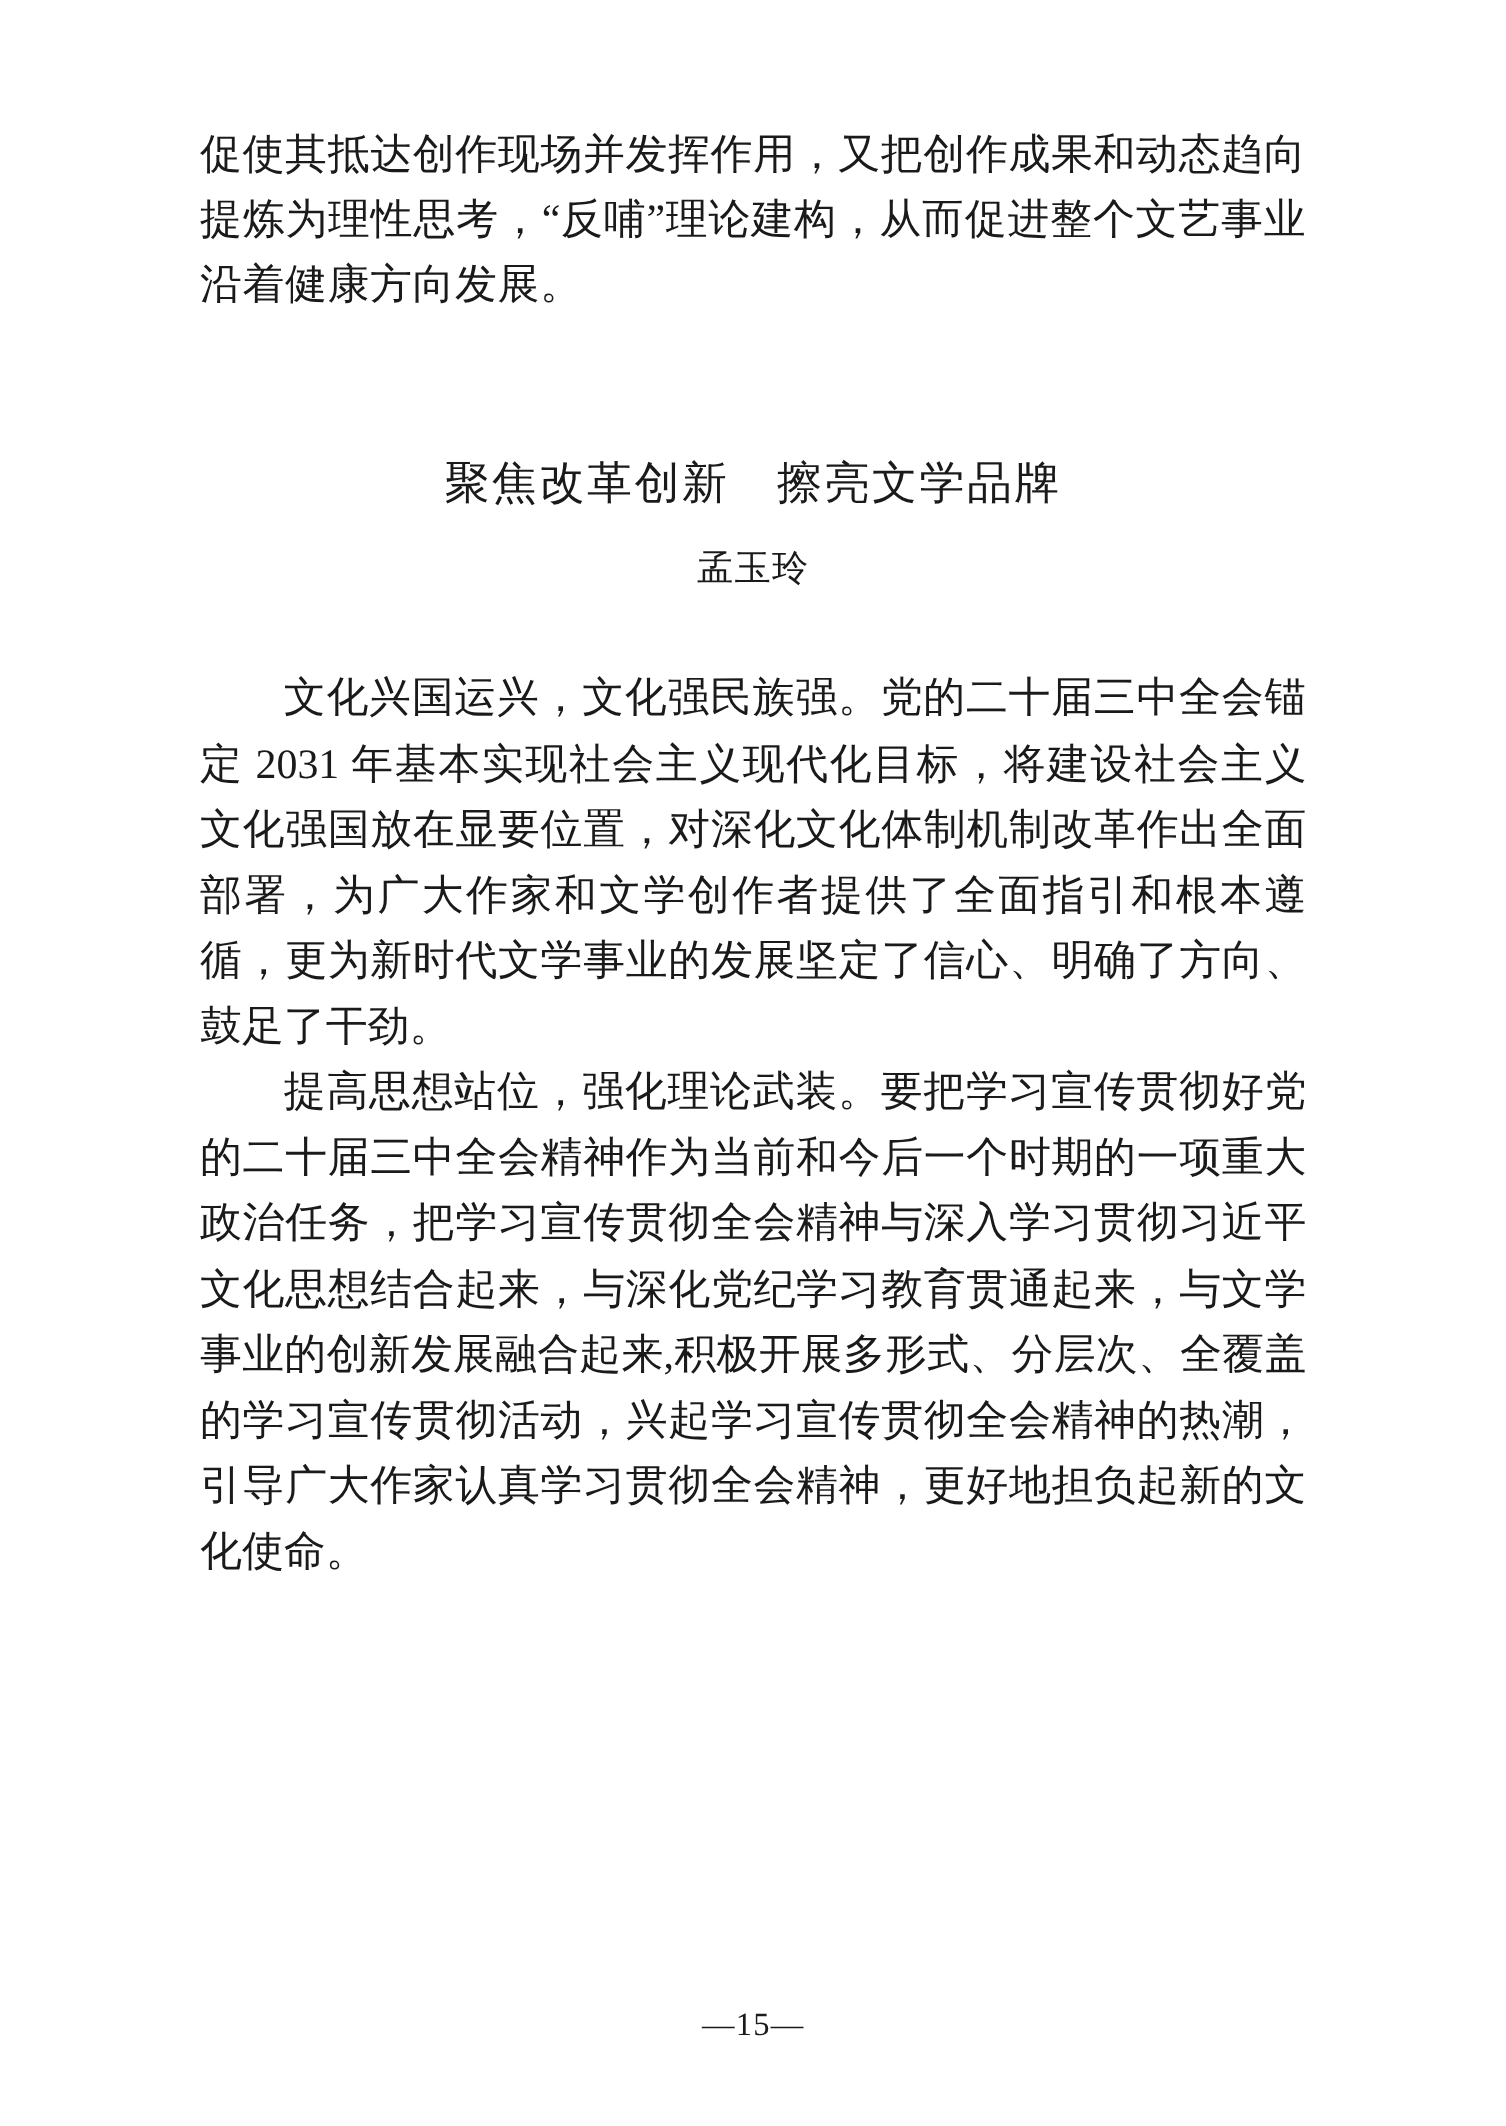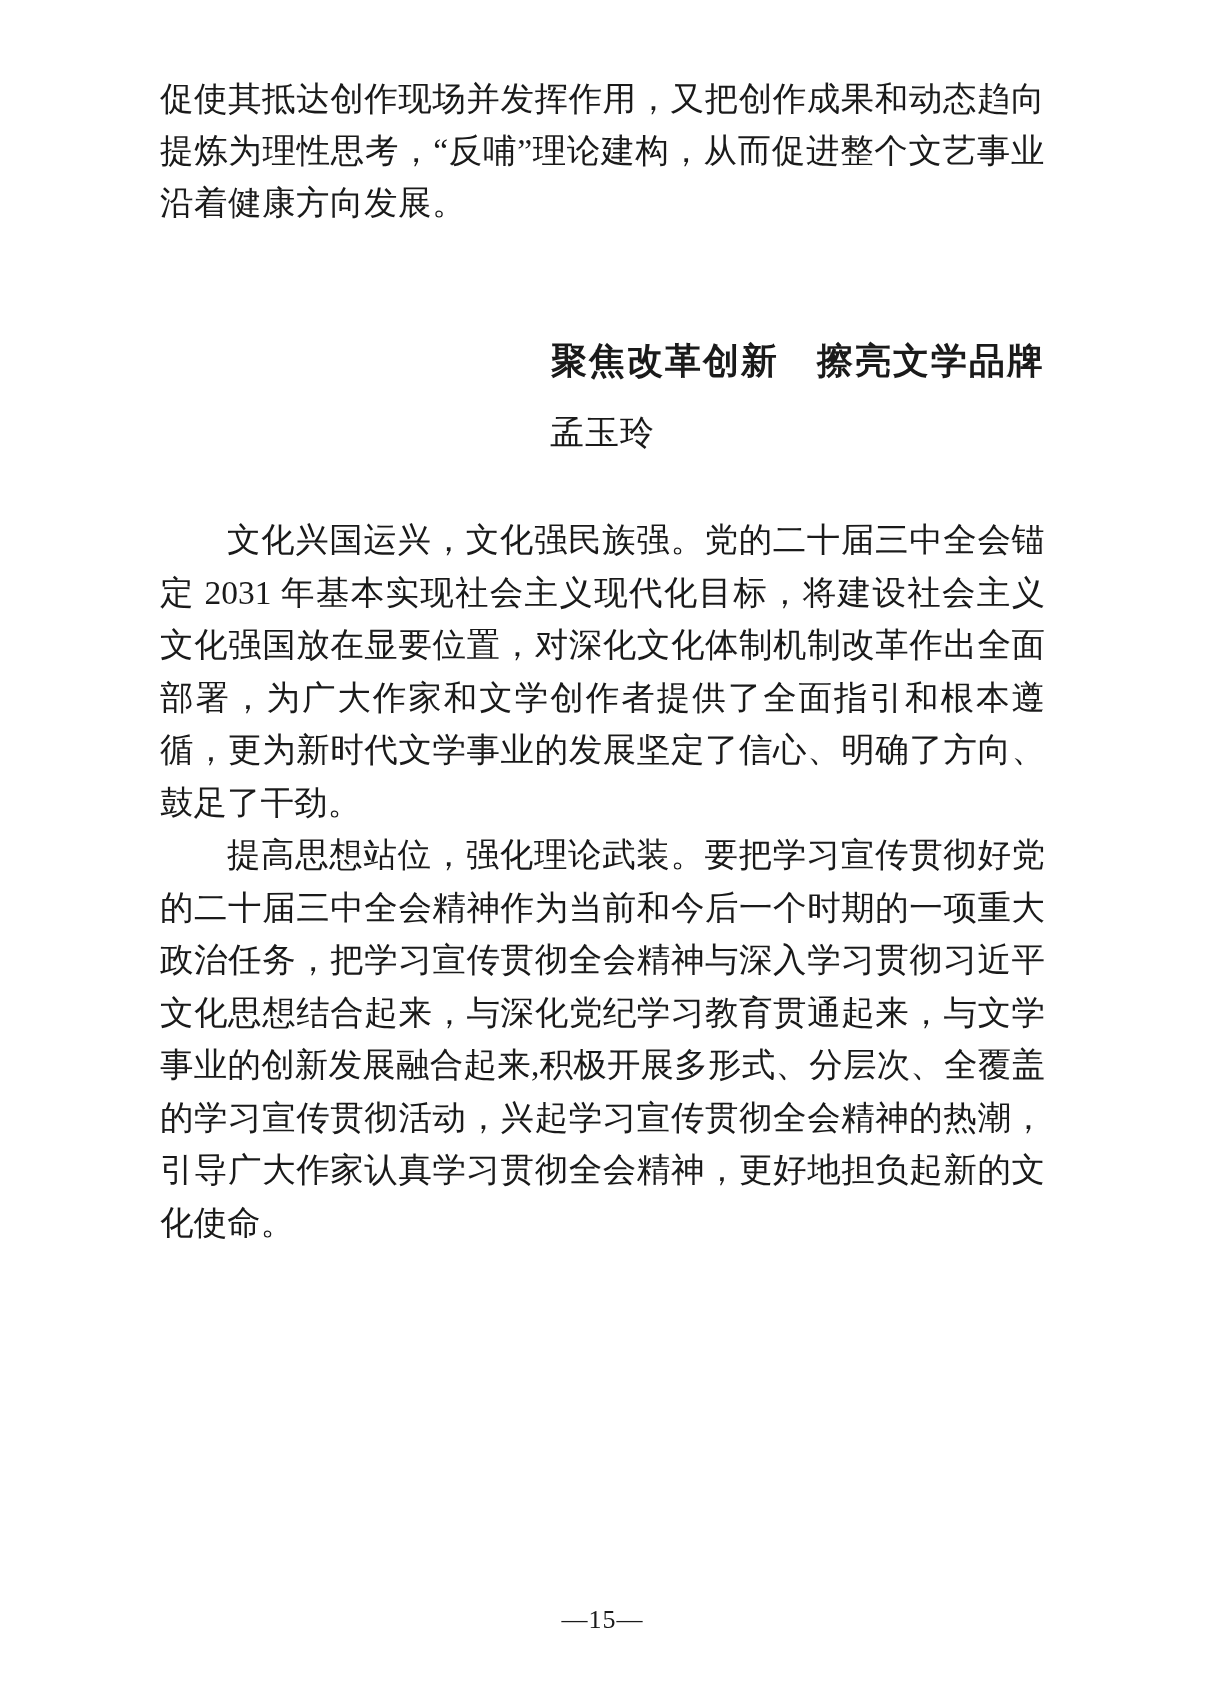--- a/index.html
+++ b/index.html
@@ -12,47 +12,47 @@
     height: 1701px;
     font-family: "Liberation Serif", "DejaVu Serif", serif;
     color: #1a1a1a;
     position: relative;
     overflow: hidden;
   }
   .page {
     box-sizing: border-box;
     width: 1205px;
     height: 1701px;
-    padding: 73px 160px 60px 160px;
+    padding: 98px 160px 60px 160px;
     position: relative;
   }
   .para {
     font-size: 33.5px;
     line-height: 52px;
     text-align: justify;
     text-justify: inter-ideograph;
     letter-spacing: 0.5px;
     margin: 0;
     white-space: pre-wrap;
   }
   .para-top {
     margin-bottom: 0;
   }
   .article-title {
-    text-align: right;
+    text-align: center;
     font-size: 36px;
-    font-weight: bold;
+    font-weight: normal;
     letter-spacing: 2px;
     margin-top: 108px;
     margin-bottom: 0;
     font-family: "Liberation Serif", "DejaVu Serif", serif;
   }
   .author {
     text-align: center;
-    font-size: 34px;
+    font-size: 29px;
     margin-top: 24px;
     letter-spacing: 1px;
   }
   .author-title {
     text-align: center;
     font-size: 29px;
     margin-top: 14px;
     letter-spacing: 1px;
   }
   .body-block {

